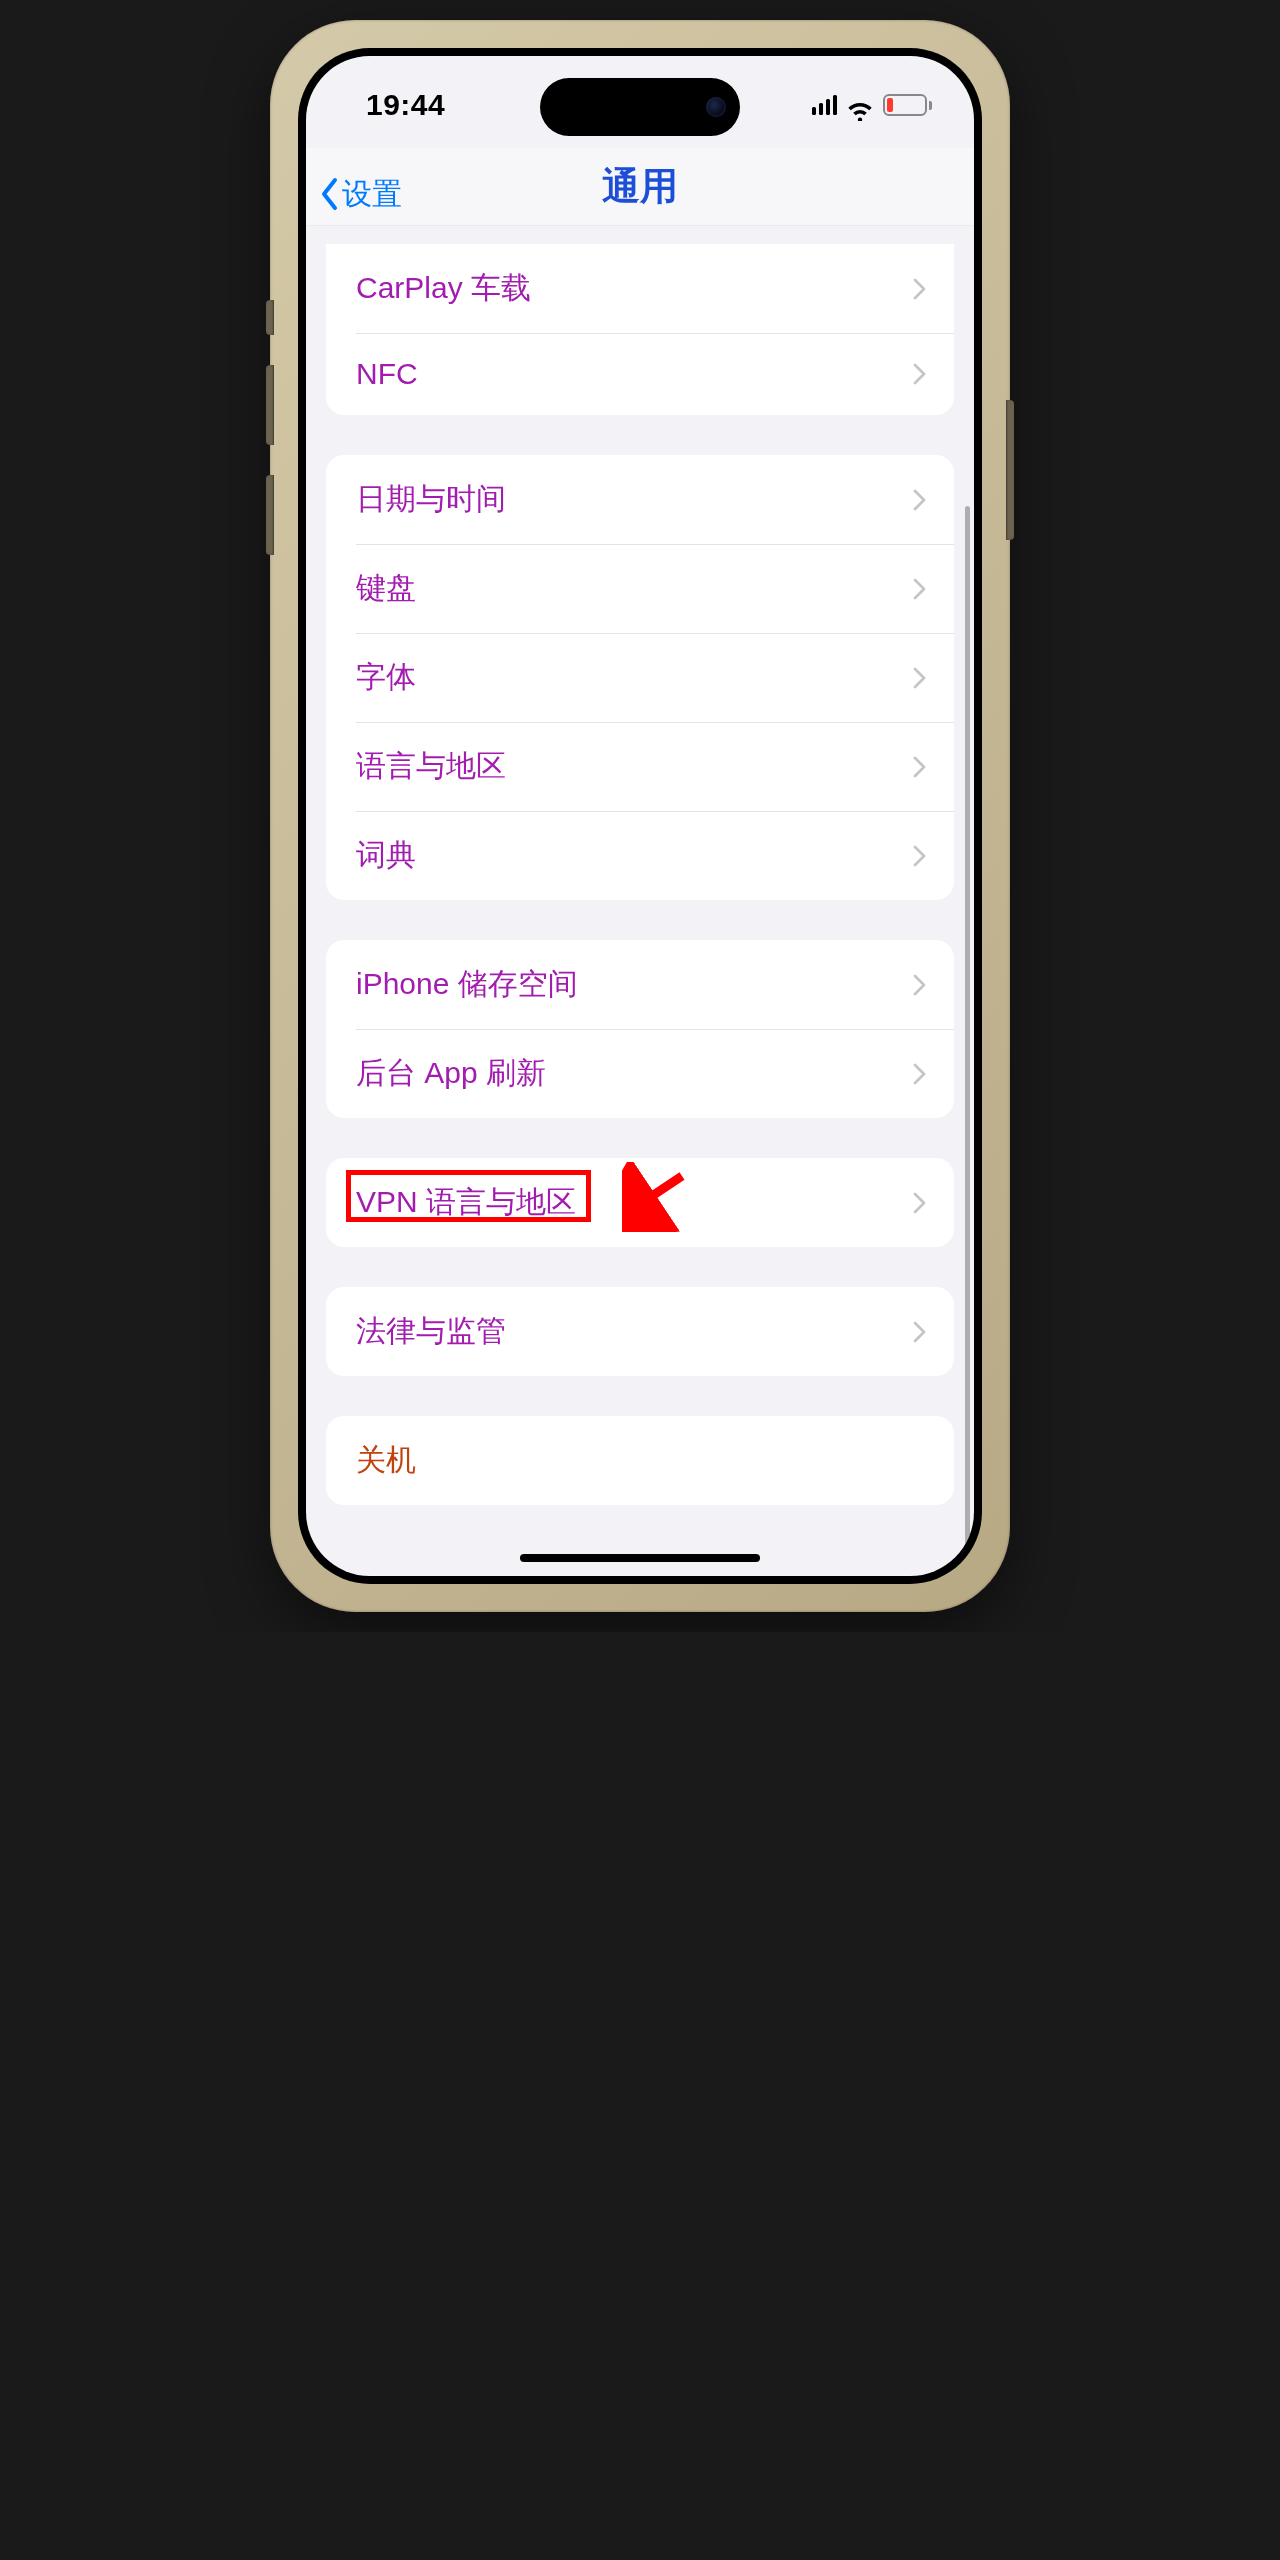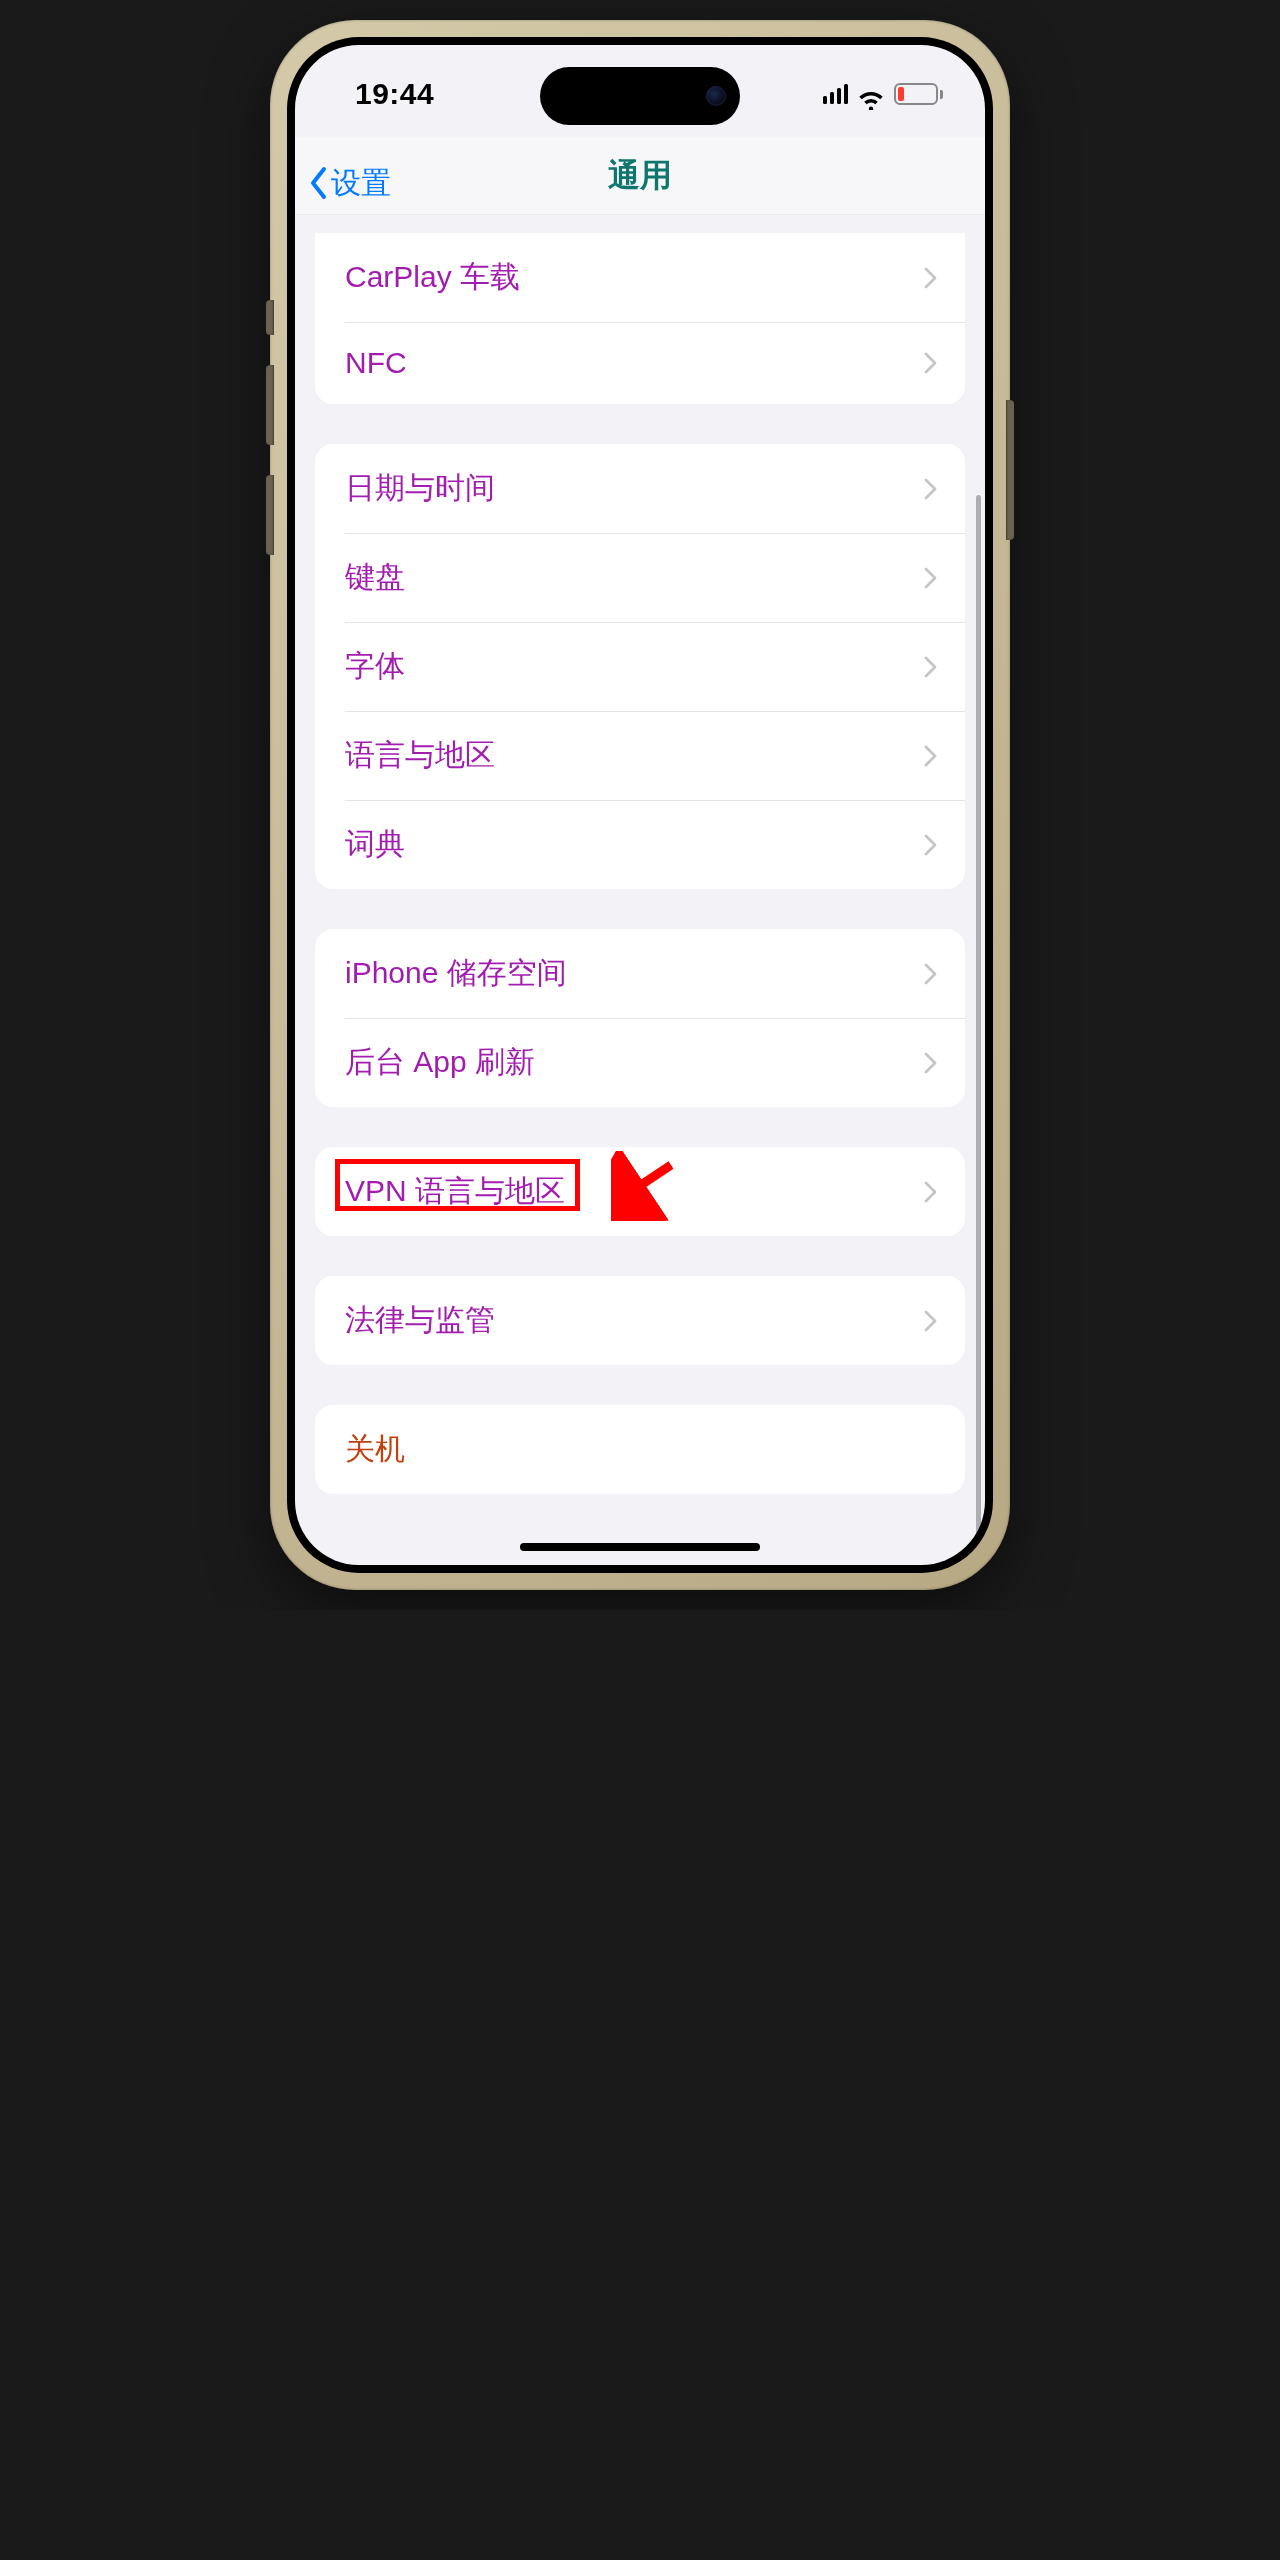--- a/index.html
+++ b/index.html
@@ -1,21 +1,21 @@
 <!DOCTYPE html>
 <html><head>
   <meta charset="utf-8">
   <style>
     * { margin: 0; padding: 0; box-sizing: border-box; font-family: -apple-system, "SF Pro Text", "Helvetica Neue", Arial, sans-serif; }
     body { background: #1a1a1a; display: flex; justify-content: center; padding: 20px; }
     .device {
       width: 740px;
       background: linear-gradient(135deg, #d4c9a8 0%, #b8a985 100%);
       border-radius: 85px;
-      padding: 17px;
+      padding: 28px;
       box-shadow: inset 0 0 3px rgba(0,0,0,0.3), 0 20px 60px rgba(0,0,0,0.5);
       position: relative;
     }
     .side-buttons-left { position: absolute; left: -4px; top: 280px; z-index: 5; }
     .side-btn { width: 8px; background: #6b6350; border-radius: 4px 0 0 4px; margin-bottom: 30px; box-shadow: inset -1px 0 2px rgba(0,0,0,0.4); }
     .side-btn.sw { height: 35px; }
     .side-btn.vol { height: 80px; }
     .side-buttons-right { position: absolute; right: -4px; top: 380px; z-index: 5; }
     .side-btn-r { width: 8px; height: 140px; background: #6b6350; border-radius: 0 4px 4px 0; box-shadow: inset 1px 0 2px rgba(0,0,0,0.4); }
     .screen-frame {
@@ -88,21 +88,21 @@
       position: absolute;
       left: 14px;
       display: flex;
       align-items: center;
       color: #007aff;
       font-size: 30px;
       gap: 2px;
       margin-top: 15px;
     }
     .chevron-back { width: 20px; height: 34px; }
-    .nav-title { font-size: 32px; font-weight: 600; color: #0f766e; }
+    .nav-title { font-size: 38px; font-weight: 600; color: #1d4ed8; }
     .content {
       overflow-y: auto;
       height: calc(100% - 170px);
       padding: 0 20px 40px 20px;
       position: relative;
     }
     .scrollbar-indicator {
       position: absolute; right: 4px; top: 280px; width: 5px; height: 1040px;
       background: rgba(0,0,0,0.28); border-radius: 3px; z-index: 5;
     }

